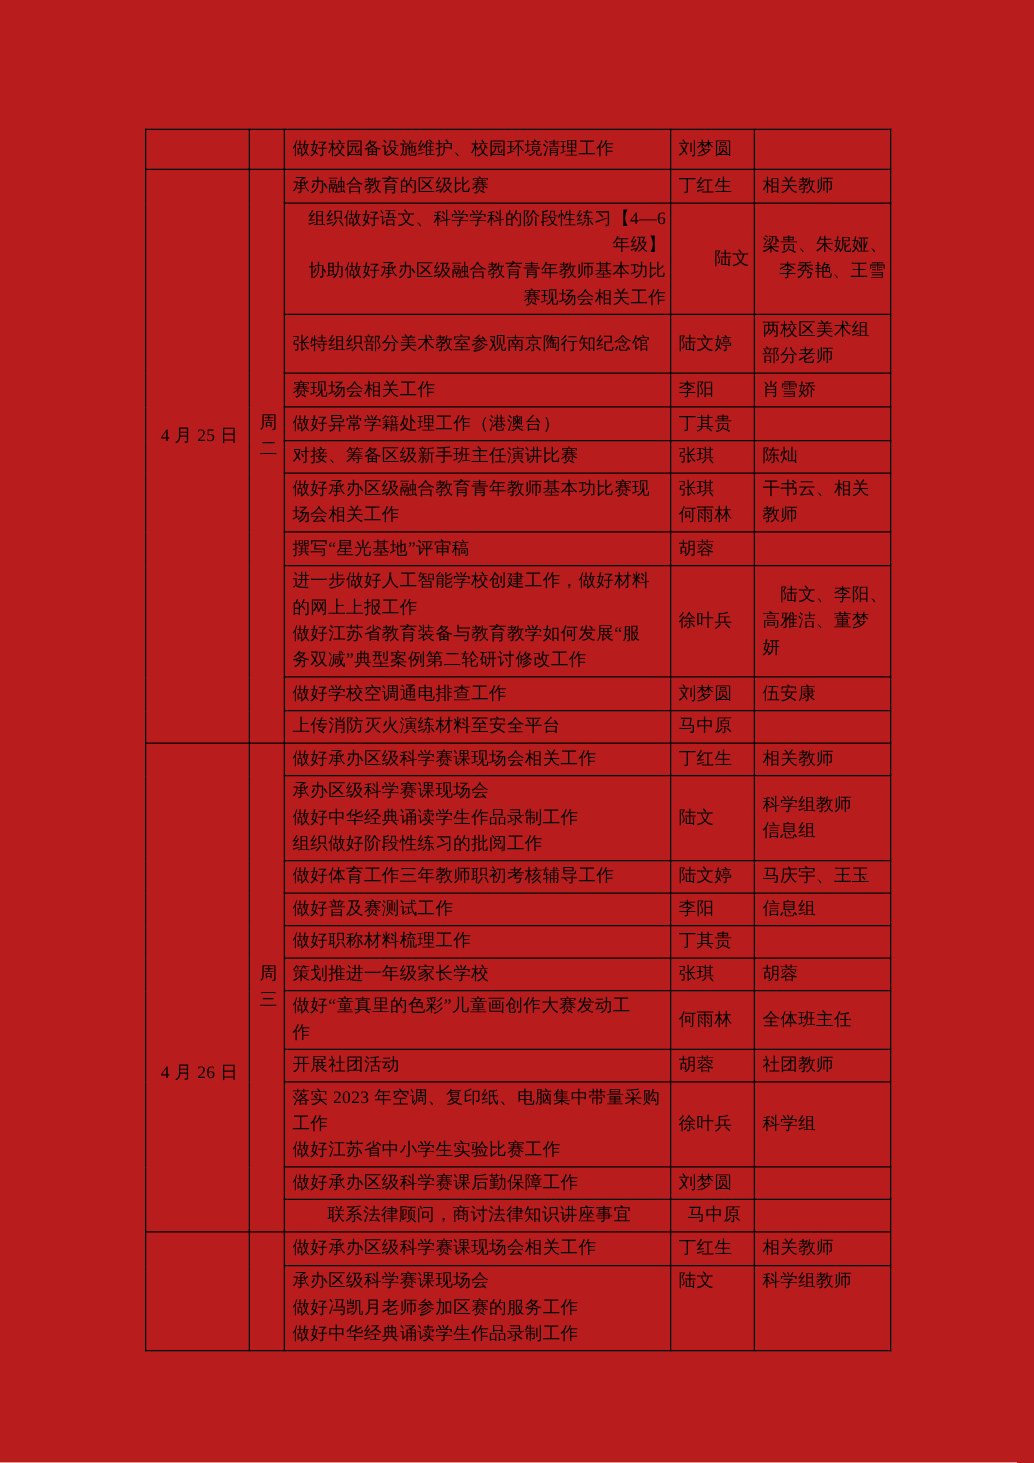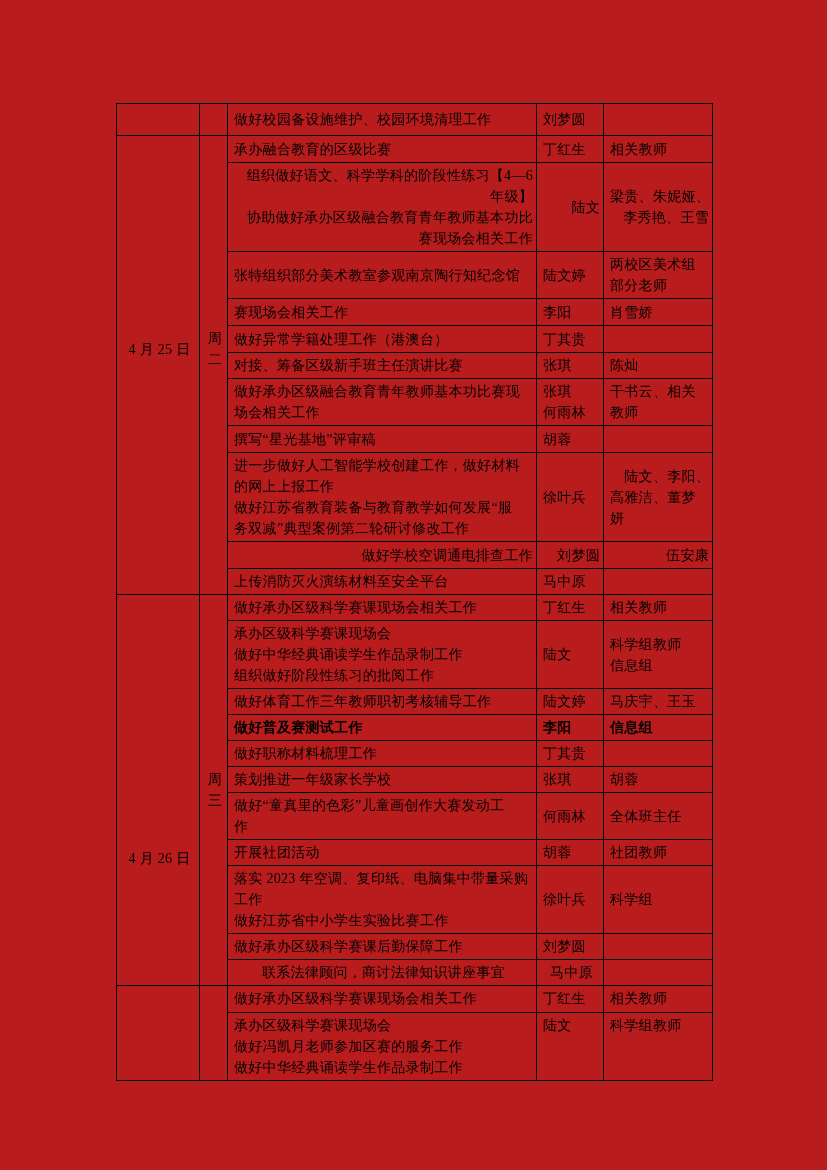--- a/index.html
+++ b/index.html
@@ -126,21 +126,21 @@
         <tr style="height: 85px;">
           <td class="cell-task">进一步做好人工智能学校创建工作，做好材料
 的网上上报工作
 做好江苏省教育装备与教育教学如何发展“服
 务双减”典型案例第二轮研讨修改工作</td>
           <td class="cell-lead">徐叶兵</td>
           <td class="cell-collab">　陆文、李阳、
 高雅洁、董梦
 妍</td>
         </tr>
-        <tr style="height: 27px; text-align: right;">
+        <tr style="height: 27px;">
           <td class="cell-task">做好学校空调通电排查工作</td>
           <td class="cell-lead">刘梦圆</td>
           <td class="cell-collab">伍安康</td>
         </tr>
         <tr style="height: 26px;">
           <td class="cell-task">上传消防灭火演练材料至安全平台</td>
           <td class="cell-lead">马中原</td>
           <td class="cell-collab"></td>
         </tr>
       </tbody>
@@ -159,21 +159,21 @@
 组织做好阶段性练习的批阅工作</td>
           <td class="cell-lead">陆文</td>
           <td class="cell-collab">科学组教师
 信息组</td>
         </tr>
         <tr style="height: 26px;">
           <td class="cell-task">做好体育工作三年教师职初考核辅导工作</td>
           <td class="cell-lead">陆文婷</td>
           <td class="cell-collab">马庆宇、王玉</td>
         </tr>
-        <tr style="height: 26px; font-weight: bold;">
+        <tr style="height: 26px;">
           <td class="cell-task">做好普及赛测试工作</td>
           <td class="cell-lead">李阳</td>
           <td class="cell-collab">信息组</td>
         </tr>
         <tr style="height: 26px;">
           <td class="cell-task">做好职称材料梳理工作</td>
           <td class="cell-lead">丁其贵</td>
           <td class="cell-collab"></td>
         </tr>
         <tr style="height: 26px;">

